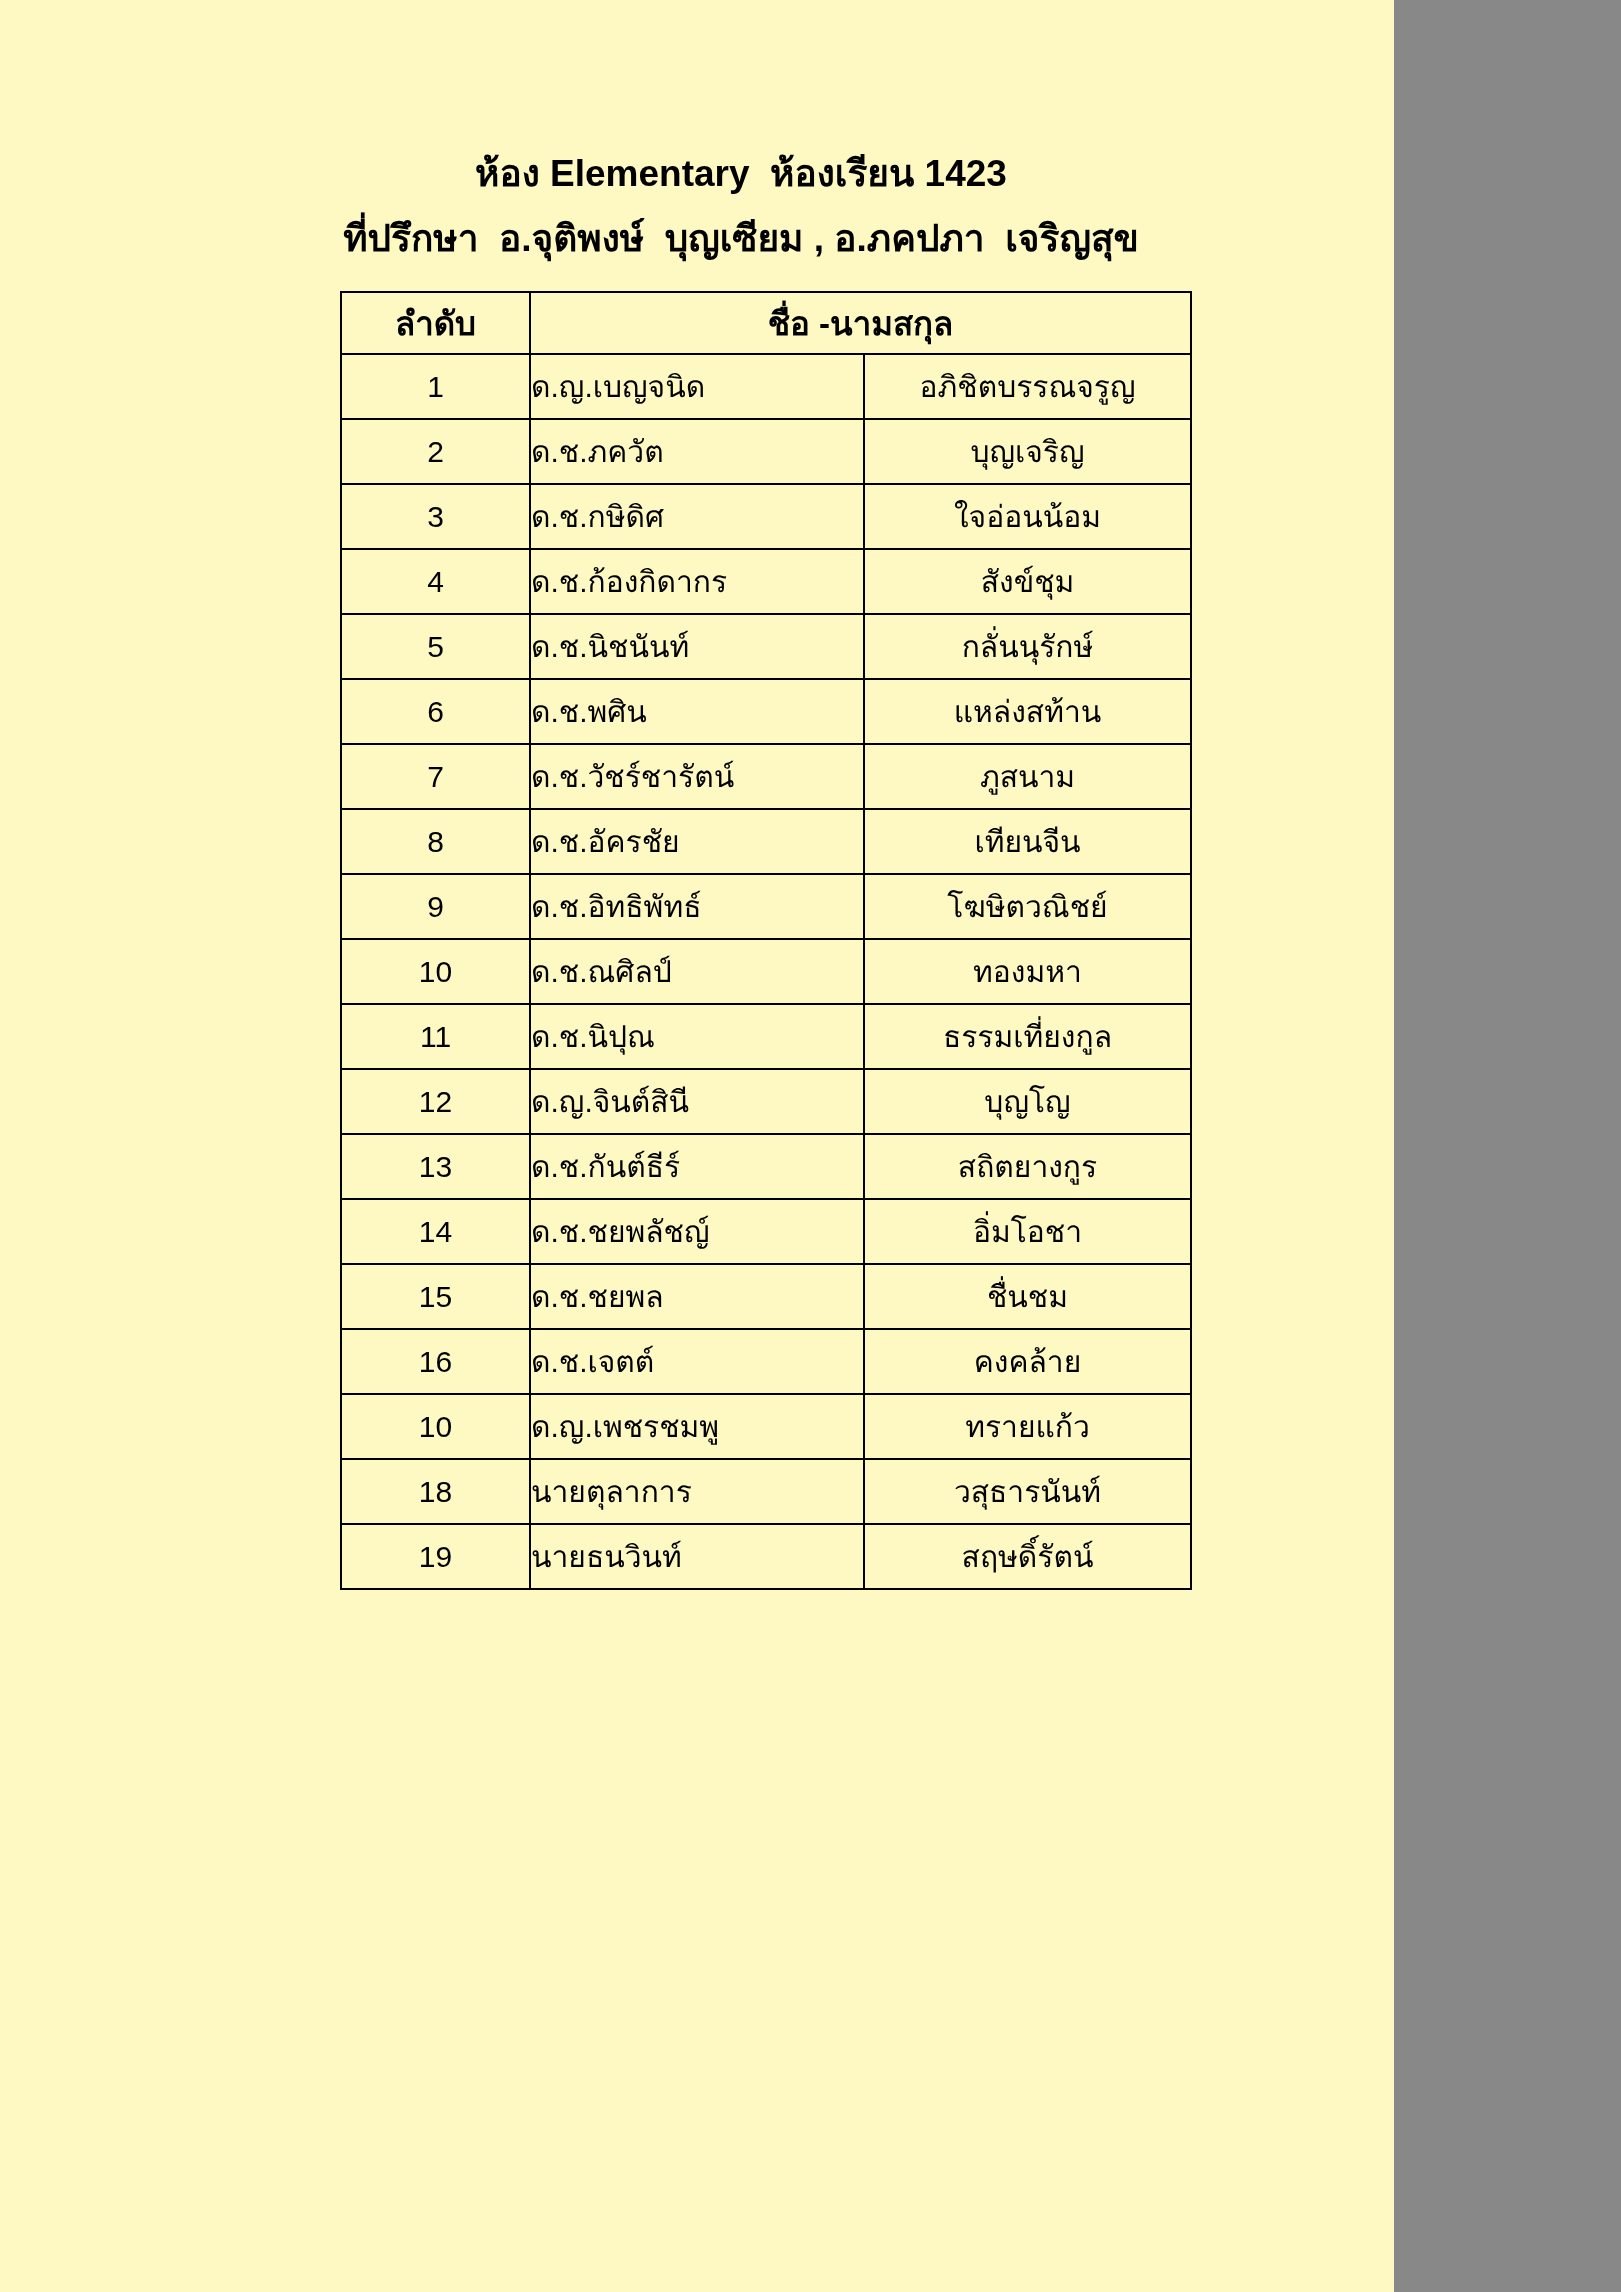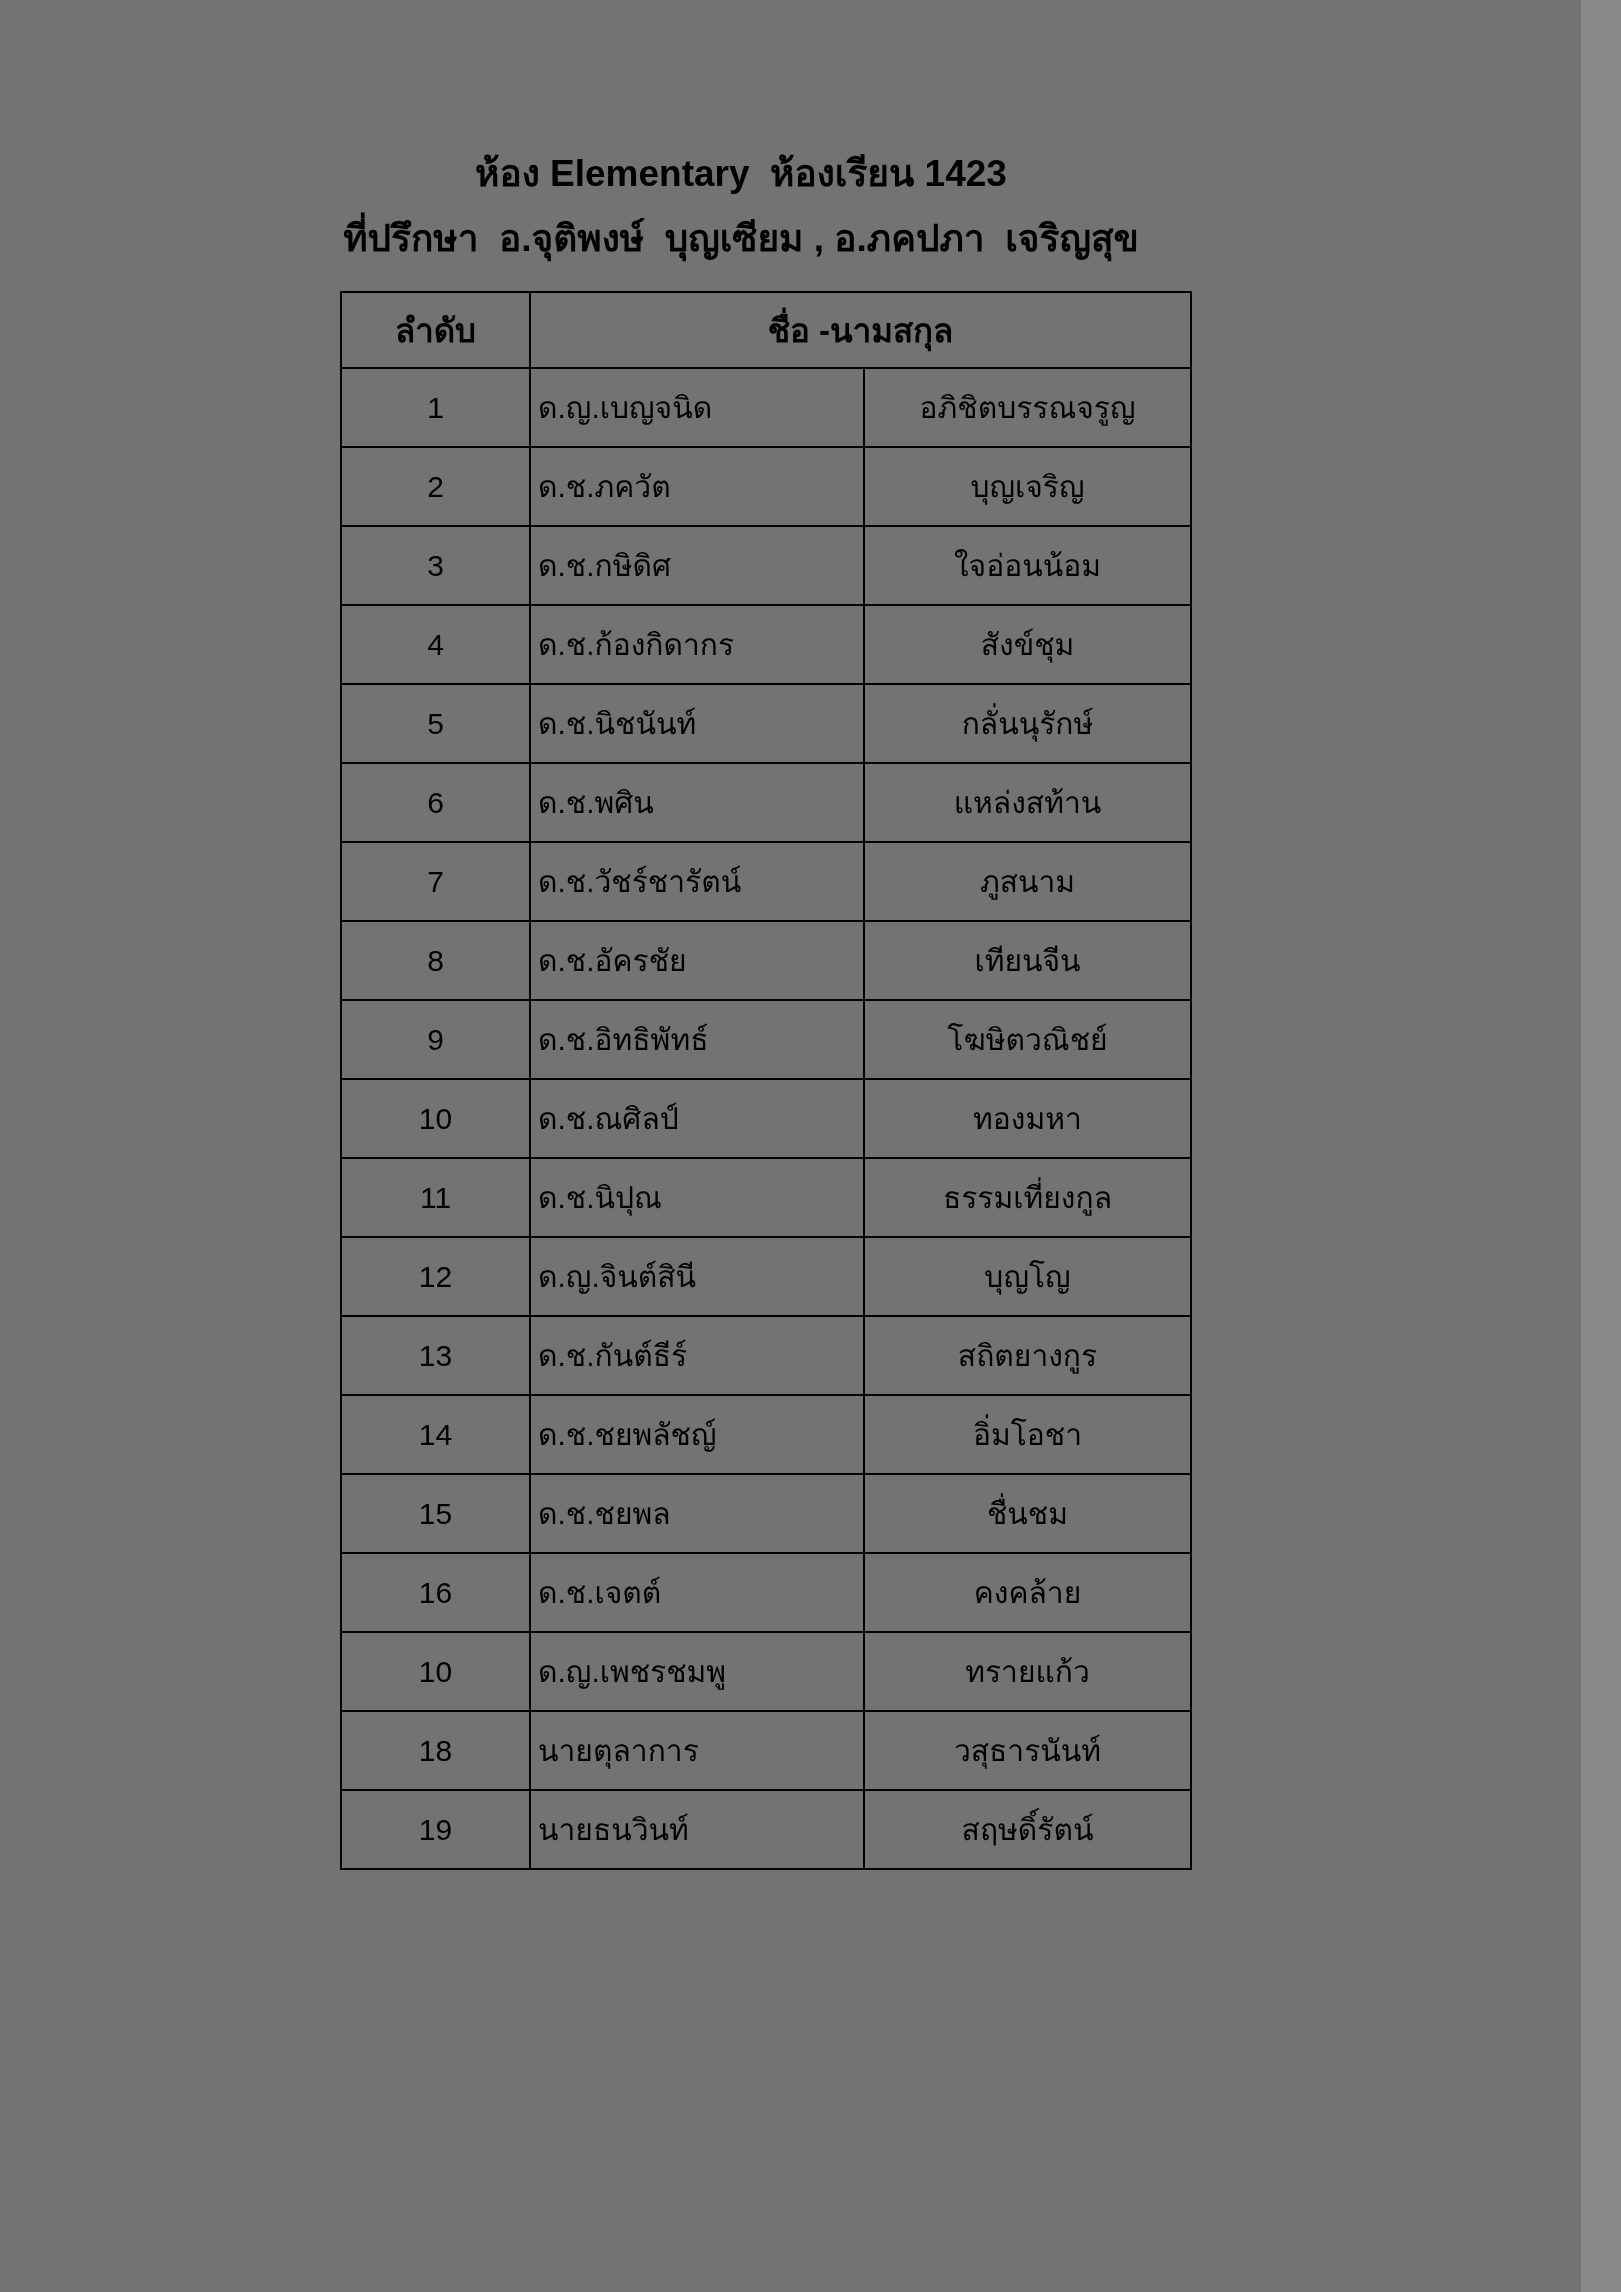--- a/index.html
+++ b/index.html
@@ -2,23 +2,23 @@
 <html><head>
 <meta charset="utf-8">
 <style>
   html, body {
     margin: 0;
     padding: 0;
     background: #888;
   }
   .page {
     position: relative;
-    width: 1581px;
+    width: 1394px;
     height: 2293px;
-    background: #737373;
+    background: #fef9c3;
     font-family: "Liberation Sans", "DejaVu Sans", sans-serif;
     color: #000000;
     overflow: hidden;
   }
   .doc-header {
     position: absolute;
     left: 0;
     top: 155px;
     width: 1482px;
     text-align: center;
@@ -43,21 +43,21 @@
     width: 851px;
     border-collapse: collapse;
     table-layout: fixed;
   }
   table.roster col.c-no    { width: 189px; }
   table.roster col.c-first { width: 334px; }
   table.roster col.c-last  { width: 327px; }
   table.roster th,
   table.roster td {
     border: 2.9px solid #000000;
-    padding: 7px;
+    padding: 0;
     vertical-align: middle;
     overflow: hidden;
     white-space: nowrap;
   }
   table.roster th {
     height: 60px;
     font-size: 33px;
     font-weight: bold;
     text-align: center;
   }

